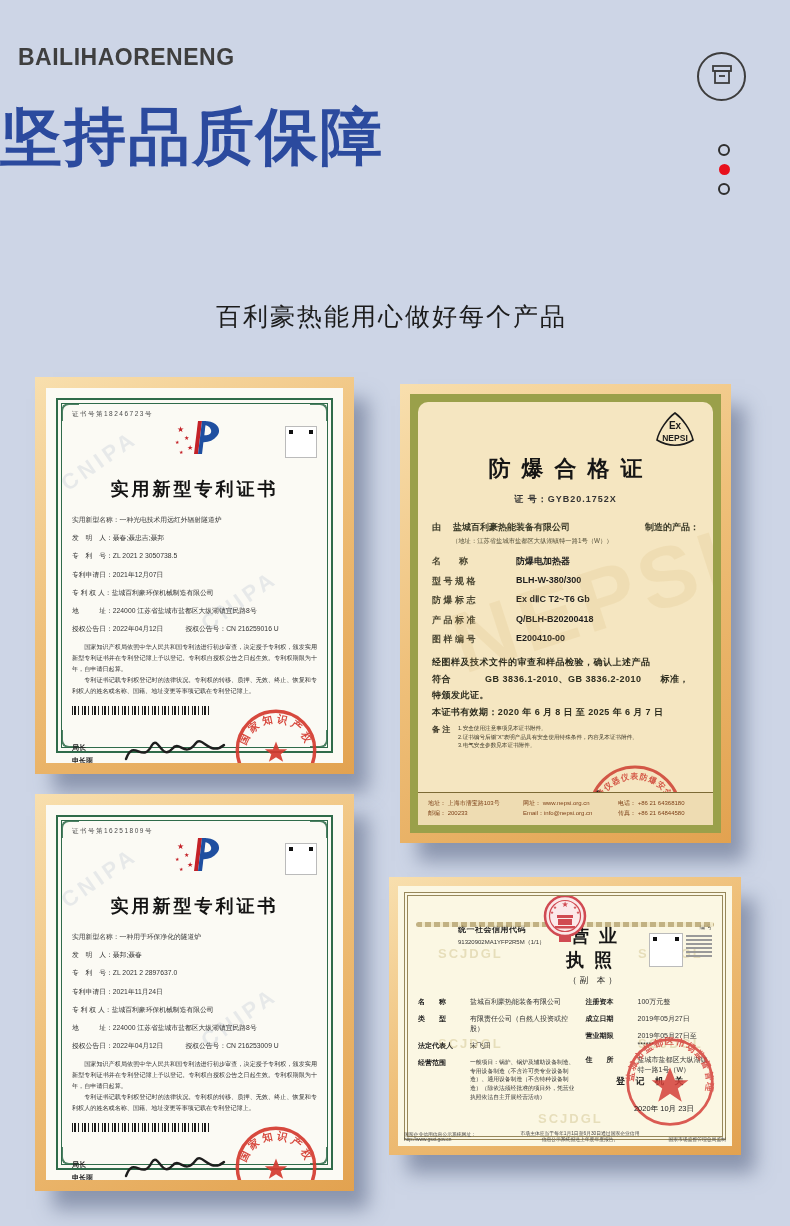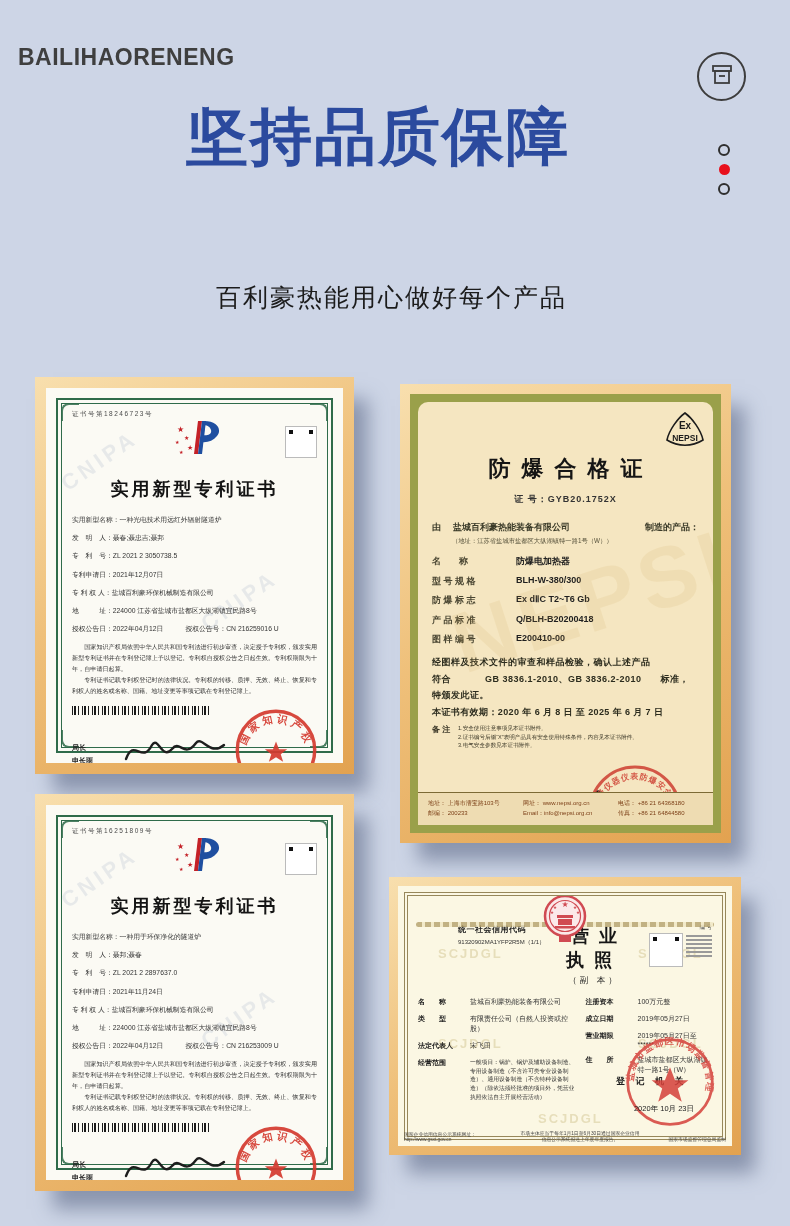--- a/index.html
+++ b/index.html
@@ -7,24 +7,24 @@
   .page{position:relative;width:790px;height:1226px;background:#cdd5e6;overflow:hidden;}
 
   
   .brand{position:absolute;left:18px;top:44px;font-size:23px;font-weight:700;color:#3f3f3f;letter-spacing:.5px;}
   .archive-btn{position:absolute;left:697px;top:52px;width:45px;height:45px;border:2px solid #3d3d3d;border-radius:50%;display:flex;align-items:center;justify-content:center;background:transparent;cursor:pointer;}
   .dots{position:absolute;left:714px;top:144px;width:20px;display:flex;flex-direction:column;align-items:center;gap:8px;}
   .dot-o{width:8px;height:8px;border:2px solid #2e2e2e;border-radius:50%;background:transparent;}
   .dot-r{width:11px;height:11px;border-radius:50%;background:#e8101c;}
 
   
-  .hero{position:absolute;left:0;top:88px;width:756px;text-align:center;color:#2b4a9e;font-weight:900;font-size:62px;line-height:98px;letter-spacing:2px;}
+  .hero{position:absolute;left:0;top:88px;width:756px;color:#2b4a9e;font-weight:900;font-size:62px;line-height:98px;letter-spacing:2px;}
   .hl{position:relative;z-index:0;}
   .hl::after{content:"";position:absolute;left:-26px;right:-2px;bottom:8px;height:17px;background:#e8101c;z-index:-1;}
-  .subtitle{position:absolute;left:0;top:281px;width:783px;text-align:center;font-size:25px;color:#1c1c1c;font-weight:500;letter-spacing:2px;}
+  .subtitle{position:absolute;left:0;top:300px;width:783px;text-align:center;font-size:25px;color:#1c1c1c;font-weight:500;letter-spacing:2px;}
 
   
   .cert{position:absolute;box-shadow:16px 20px 18px -2px rgba(84,97,128,.55);}
   .gold{background:linear-gradient(150deg,#f8dfae 0%,#efc07a 45%,#e2a250 100%);height:100%;box-sizing:border-box;}
   .seal-svg{position:absolute;}
   .sig{stroke:#1d1d1d;stroke-width:2.4;fill:none;stroke-linecap:round;}
 
   
   .p-cert{width:319px;height:397px;}
   .p-gold{padding:11px;}
@@ -54,21 +54,21 @@
   .c-tl{left:3px;top:3px;border-right:none;border-bottom:none;border-radius:8px 0 0 0;}
   .c-tr{right:3px;top:3px;border-left:none;border-bottom:none;border-radius:0 8px 0 0;}
   .c-bl{left:3px;bottom:3px;border-right:none;border-top:none;border-radius:0 0 0 8px;}
   .c-br{right:3px;bottom:3px;border-left:none;border-top:none;border-radius:0 0 8px 0;}
 
   
   .n-cert{left:400px;top:384px;width:331px;height:459px;}
   .n-gold{padding:10px;}
   .n-olive{background:#9aa04a;height:100%;box-sizing:border-box;padding:8px;}
   .n-paper{background:#f5e6c1;height:100%;box-sizing:border-box;border-radius:10px 10px 0 0;position:relative;padding:8px 14px;overflow:hidden;font-family:"Liberation Sans",sans-serif;}
-  .nepsi-logo{position:absolute;right:6px;top:8px;}
+  .nepsi-logo{position:absolute;right:16px;top:8px;}
   .n-title{margin-top:44px;text-align:center;font-size:22px;font-weight:900;letter-spacing:11px;color:#151515;text-indent:11px;}
   .n-certno{margin-top:9px;text-align:center;font-size:9px;font-weight:700;color:#333;letter-spacing:1px;}
   .n-manu{margin-top:15px;display:flex;font-size:9px;color:#3a3a28;font-weight:700;}
   .n-manu .co{margin-left:12px;flex:1;}
   .n-addr{font-size:6.3px;color:#55503a;margin:3px 0 0 20px;}
   .n-fields{margin-top:9px;font-size:9px;color:#2c2c1e;}
   .n-frow{display:flex;margin-bottom:6.5px;}
   .n-frow .lab{width:84px;font-weight:700;color:#4a4632;}
   .n-frow .val{font-weight:700;color:#1f1f1f;}
   .n-state{margin-top:8px;font-size:9px;font-weight:700;color:#2c2c1e;line-height:1.85;letter-spacing:.5px;}

